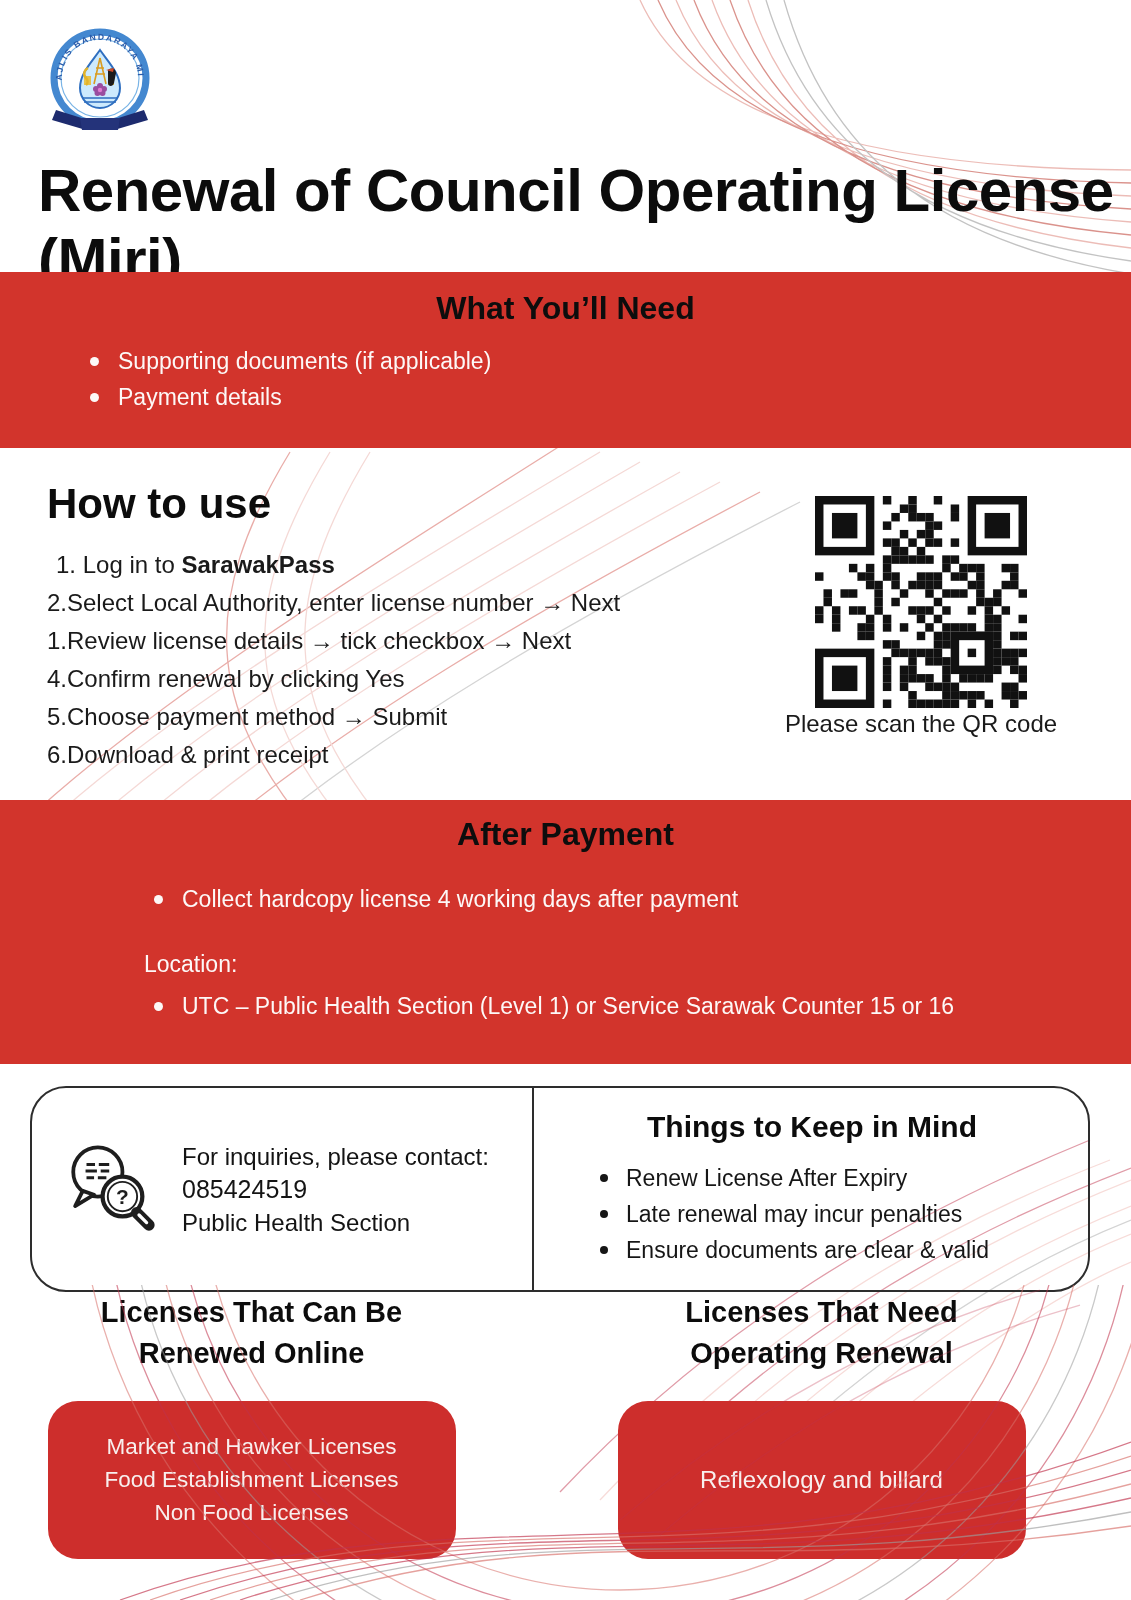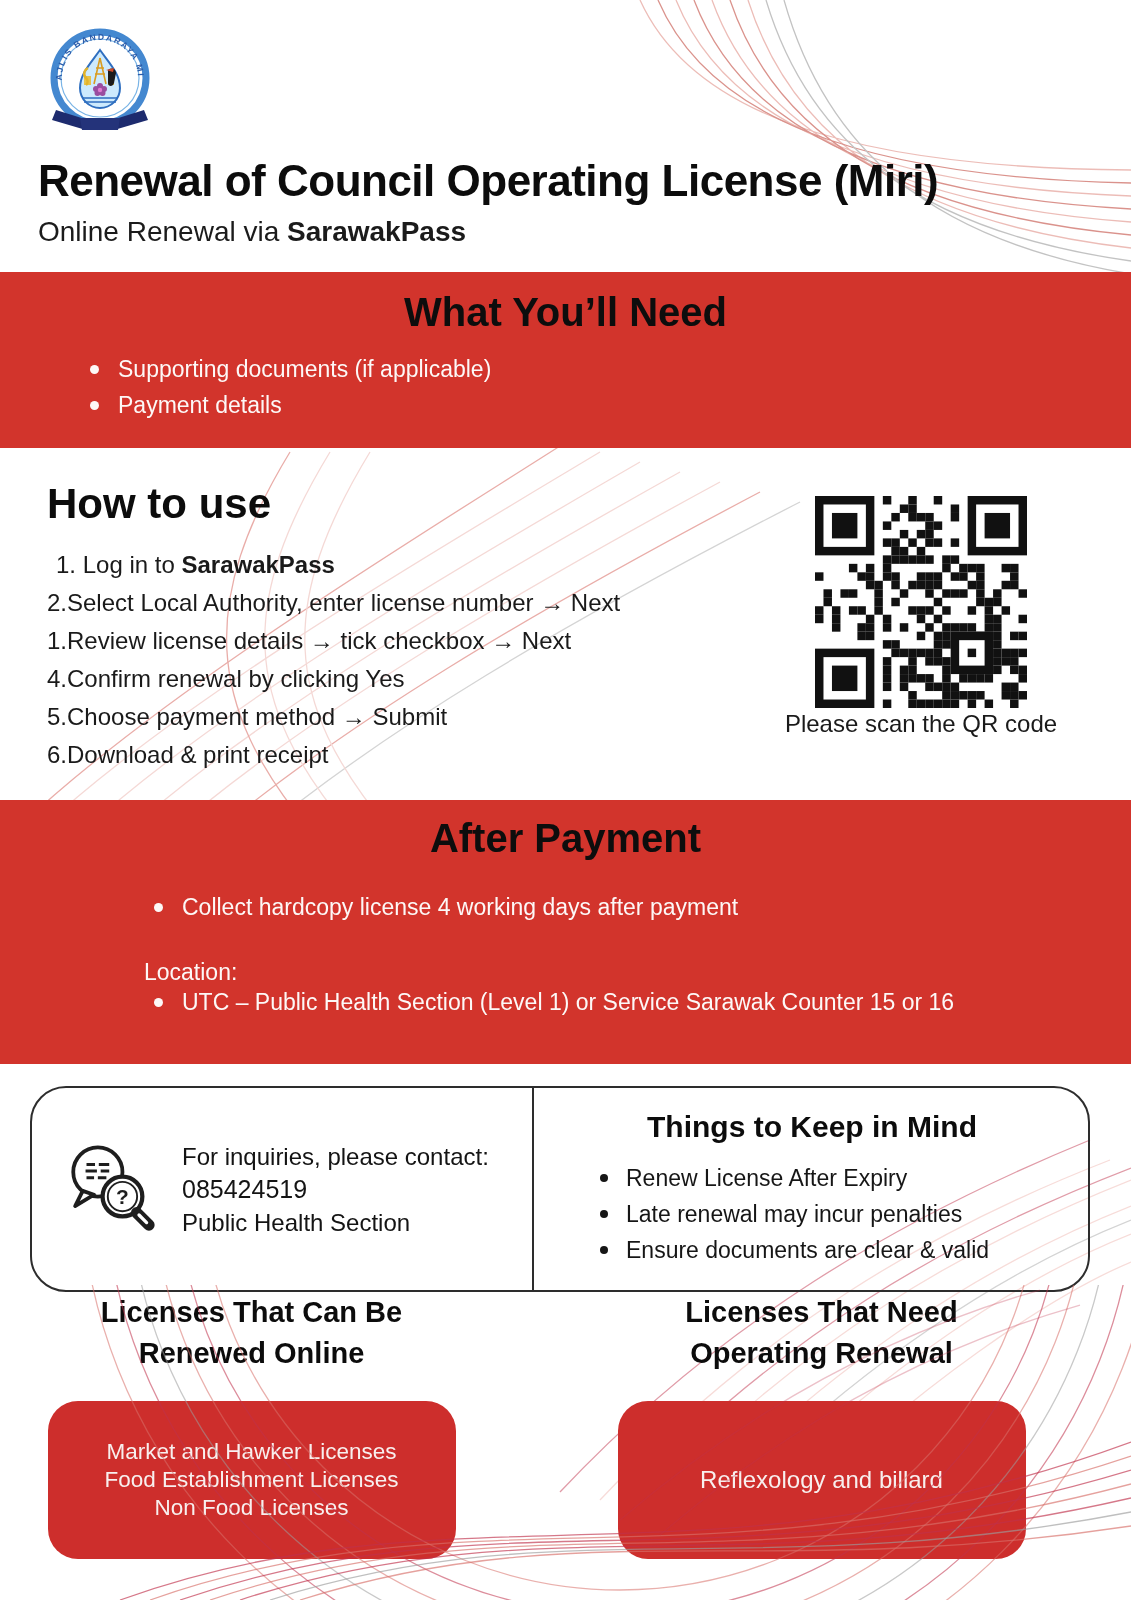--- a/index.html
+++ b/index.html
@@ -10,27 +10,27 @@
   }
   .layer{position:absolute;left:0;top:0;pointer-events:none}
   #bg-decor{z-index:0}
   #fg-decor{z-index:2}
   .content{position:absolute;inset:0;z-index:1}
   .decor path, .decor circle{fill:none;stroke-width:1.3}
 
   
   .logo{position:absolute;left:42px;top:24px;width:116px;height:116px}
   .title-block{position:absolute;left:38px;top:156px;width:1080px}
-  .title-block h1{font-size:44px;font-weight:700;color:#0c0c0c;letter-spacing:-.5px}
+  .title-block h1{font-size:60px;font-weight:700;color:#0c0c0c;letter-spacing:-.5px}
   .subtitle{font-size:28px;margin-top:10px;color:#1b1b1b}
   .subtitle b{font-weight:700}
 
   
   .banner{position:absolute;left:0;width:100%;background:#d2342c;color:#fdf8f7}
-  .banner h2{color:#0d0d0d;text-align:center;font-weight:700;font-size:40px}
+  .banner h2{color:#0d0d0d;text-align:center;font-weight:700;font-size:32px}
   #banner-need{top:272px;height:176px;padding-top:18px}
   .wyn-grid{display:grid;grid-template-columns:470px auto;margin:16px 0 0 88px}
   .rb{list-style:none}
   .rb li{position:relative;padding-left:30px;font-size:23px;line-height:36px}
   .rb li::before{content:"";position:absolute;left:2px;top:14px;width:9px;height:9px;border-radius:50%;background:#fdf8f7}
 
   
   .howto{position:absolute;left:47px;top:480px;width:730px}
   .howto h2{font-size:42px;font-weight:700;color:#0c0c0c}
   .howto ol{list-style:none;margin-top:18px}
@@ -43,21 +43,21 @@
   .qr-block svg{width:212px;height:212px;display:block;margin:0 auto}
   .qr-caption{font-size:24px;margin-top:2px;color:#1a1a1a}
 
   
   #banner-after{top:800px;height:264px;padding-top:16px}
   .b2-wrap{margin-left:144px;margin-right:60px}
   .b2-bullet{position:relative;padding-left:38px;font-size:23px;line-height:32px}
   .b2-bullet::before{content:"";position:absolute;left:10px;top:12px;width:9px;height:9px;border-radius:50%;background:#fdf8f7}
   .b2-first{margin-top:30px}
   .loc-label{margin-top:36px;font-size:23px}
-  .b2-second{margin-top:0}
+  .b2-second{margin-top:12px}
 
   
   .infobox{position:absolute;left:30px;top:1086px;width:1060px;height:206px;
     border:2px solid #2d2d2d;border-radius:36px;display:flex}
   .infobox .ib-left{width:502px;border-right:2px solid #2d2d2d;display:flex;align-items:center;gap:16px;padding-left:28px}
   .ib-left svg{width:106px;height:106px;flex:none}
   .contact-lines{font-size:24px;line-height:33px;color:#141414}
   .contact-lines .phone{font-weight:400;font-size:25px}
   .infobox .ib-right{flex:1;padding:16px 28px 0 30px}
   .ib-right h3{text-align:center;font-size:30px;font-weight:700;color:#0c0c0c;margin-top:6px}
@@ -66,21 +66,21 @@
   .kb li::before{content:"";position:absolute;left:2px;top:14px;width:8px;height:8px;border-radius:50%;background:#161616}
 
   
   .bottom{position:absolute;left:0;top:1292px;width:100%;display:flex}
   .bcol{width:565px;display:flex;justify-content:center}
   .bcol-inner{display:flex;flex-direction:column;align-items:center;position:relative}
   .bcol-l .bcol-inner{left:-31px}
   .bcol-r .bcol-inner{left:-26px}
   .bcol h4{font-size:29px;line-height:41px;font-weight:700;text-align:center;color:#0c0c0c}
   .redcard{margin-top:27px;background:#cd2e2c;color:#f8efee;border-radius:30px;width:408px;height:158px;
-    display:flex;flex-direction:column;justify-content:center;align-items:center;text-align:center}
+    display:flex;flex-direction:column;justify-content:center;align-items:center;gap:5px;text-align:center}
   .redcard .cardline{font-size:22.5px;line-height:28px}
   .bcol-r .redcard .cardline{font-size:24px}
 </style>
 </head>
 <body>
 
 <svg id="bg-decor" class="layer decor" width="1131" height="1600" viewBox="0 0 1131 1600">
   <g opacity="0.6">
     <path stroke="#e09188" d="M640,0 C690,110 840,168 1131,170 M676,0 C724,118 862,186 1131,196 M712,0 C758,128 884,204 1131,222 M748,0 C792,138 906,222 1131,248"></path>
     <path stroke="#c24b40" d="M658,0 C707,114 851,177 1131,183 M694,0 C741,123 873,195 1131,209 M730,0 C775,133 895,213 1131,235"></path>

